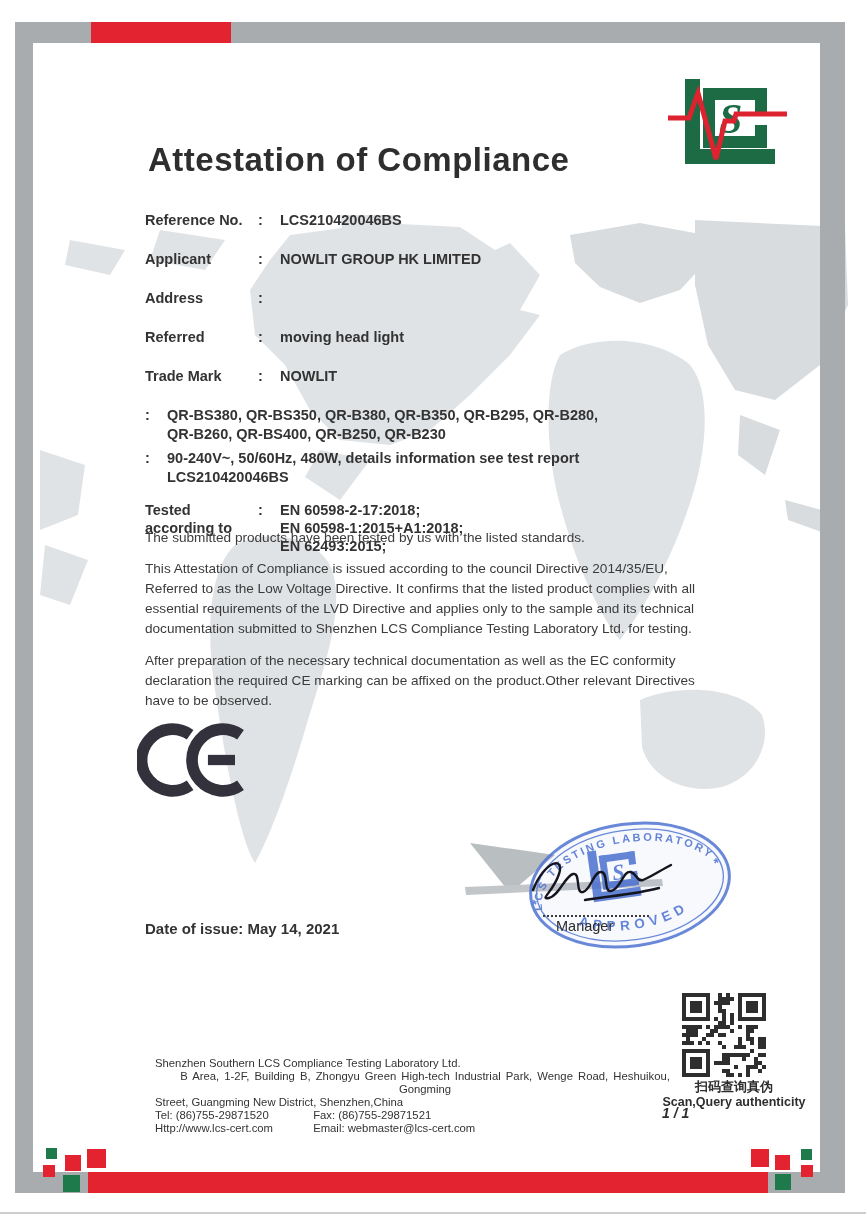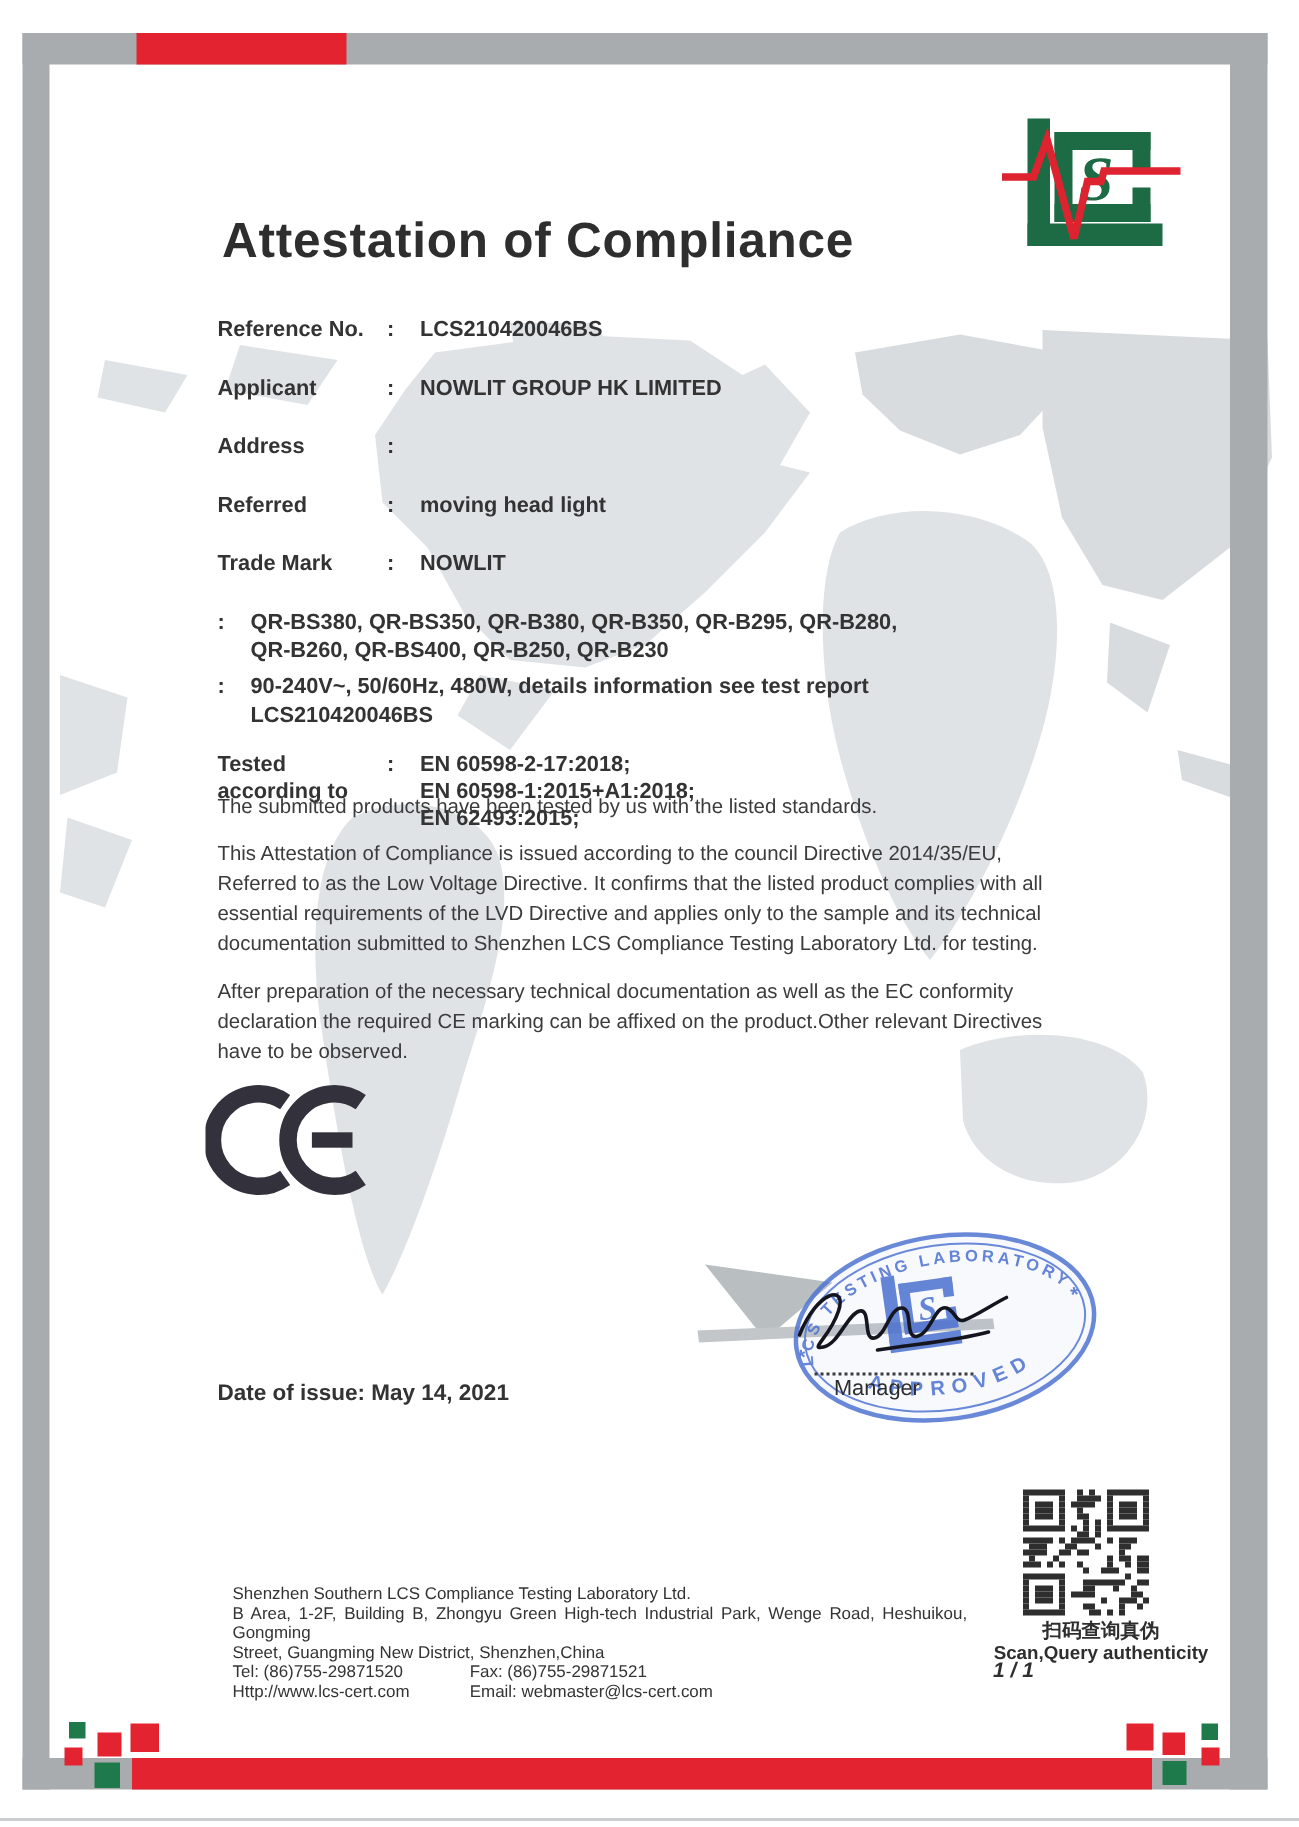--- a/index.html
+++ b/index.html
@@ -46,21 +46,21 @@
 
   
   #qr{position:absolute;left:682px;top:993px;width:84px;height:84px;background:#fff;}
   #qr i{position:absolute;width:4px;height:4px;background:#2e2e2e;}
   #qr-cn{position:absolute;left:660px;top:1078px;width:148px;text-align:center;font-size:13px;font-weight:bold;color:#2e2e2e;}
   #qr-en{position:absolute;left:650px;top:1095px;width:168px;text-align:center;font-size:12.5px;font-weight:bold;color:#2e2e2e;}
   #pageind{position:absolute;left:662px;top:1105px;font-size:14px;font-weight:bold;color:#2e2e2e;font-style:italic;}
 
   
   #footer{position:absolute;left:155px;top:1057px;width:540px;font-size:11.3px;line-height:13px;color:#333;}
-  #footer .wide{word-spacing:2px;}
+  #footer .wide{word-spacing:2px;text-align:center;}
   #footer .col1{display:inline-block;width:155px;}
 </style>
 </head>
 <body>
 
 <div id="page">
 
   <svg id="map" viewBox="0 0 810 700" xmlns="http://www.w3.org/2000/svg">
     <g fill="#e0e3e5" stroke="none">
       <path d="M250,20 L340,8 L420,12 L455,35 L470,28 L500,60 L480,95 L500,100 L470,140 L430,180 L390,215 L350,230 L300,225 L270,195 L245,150 L215,120 L210,75 L230,45 Z"></path>

